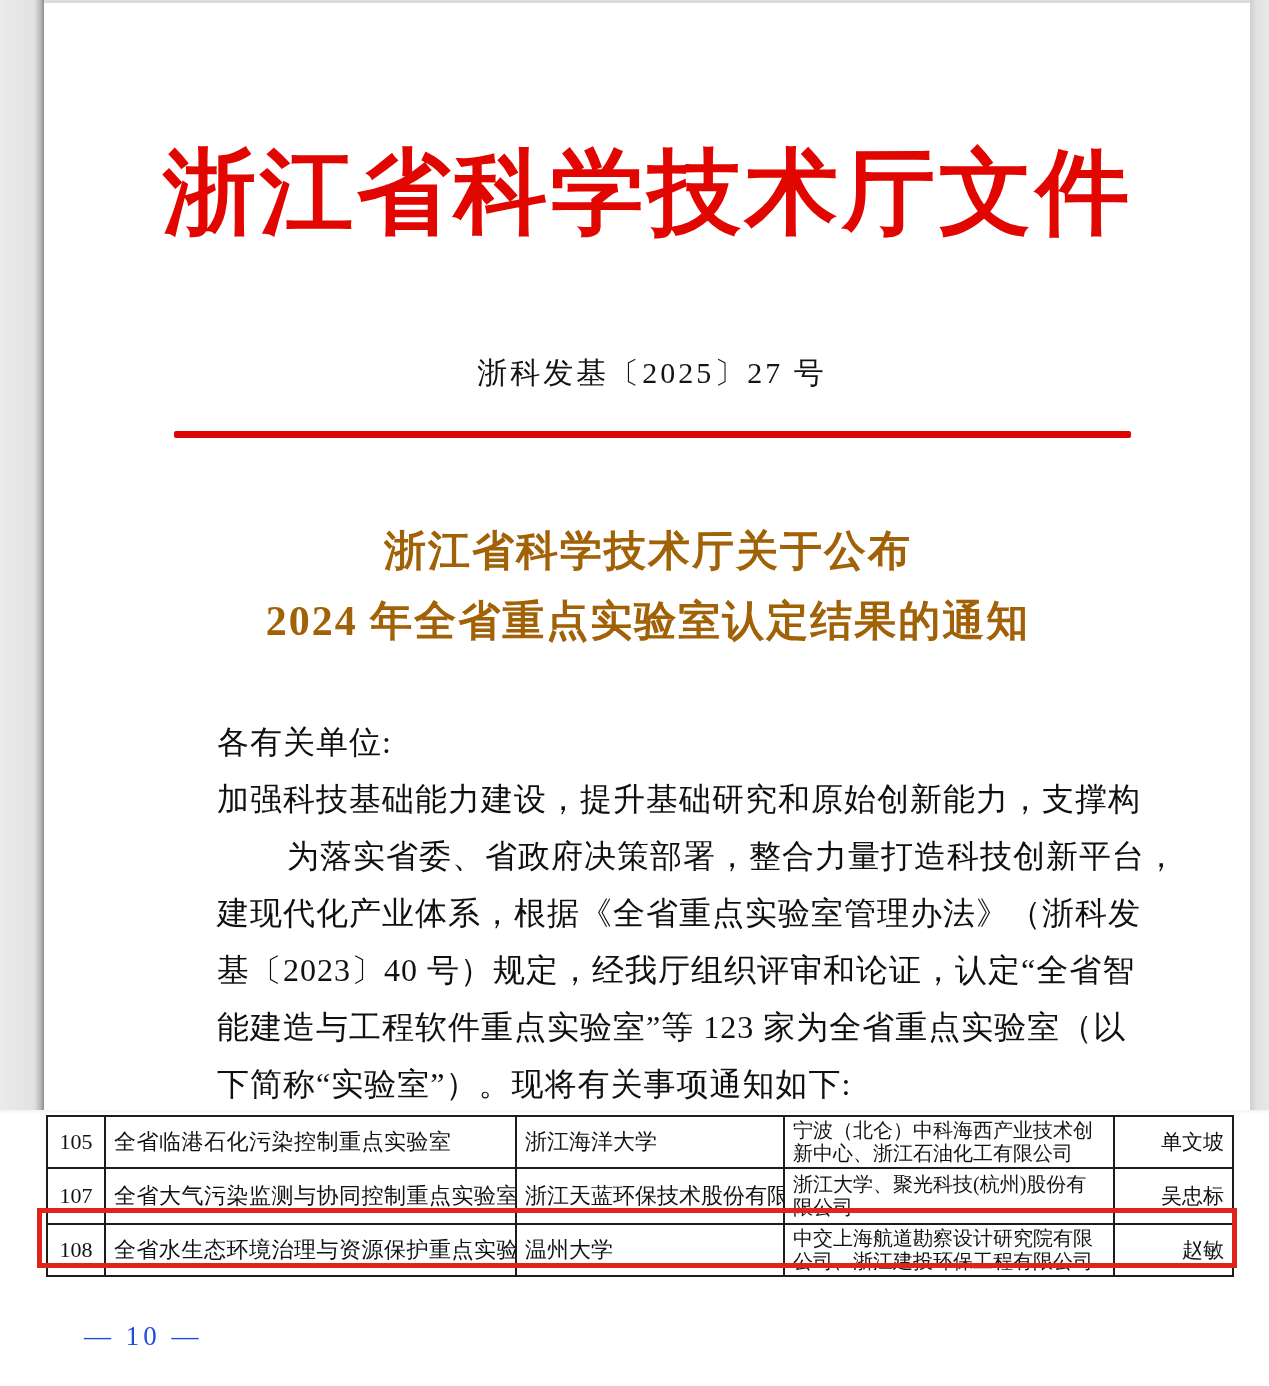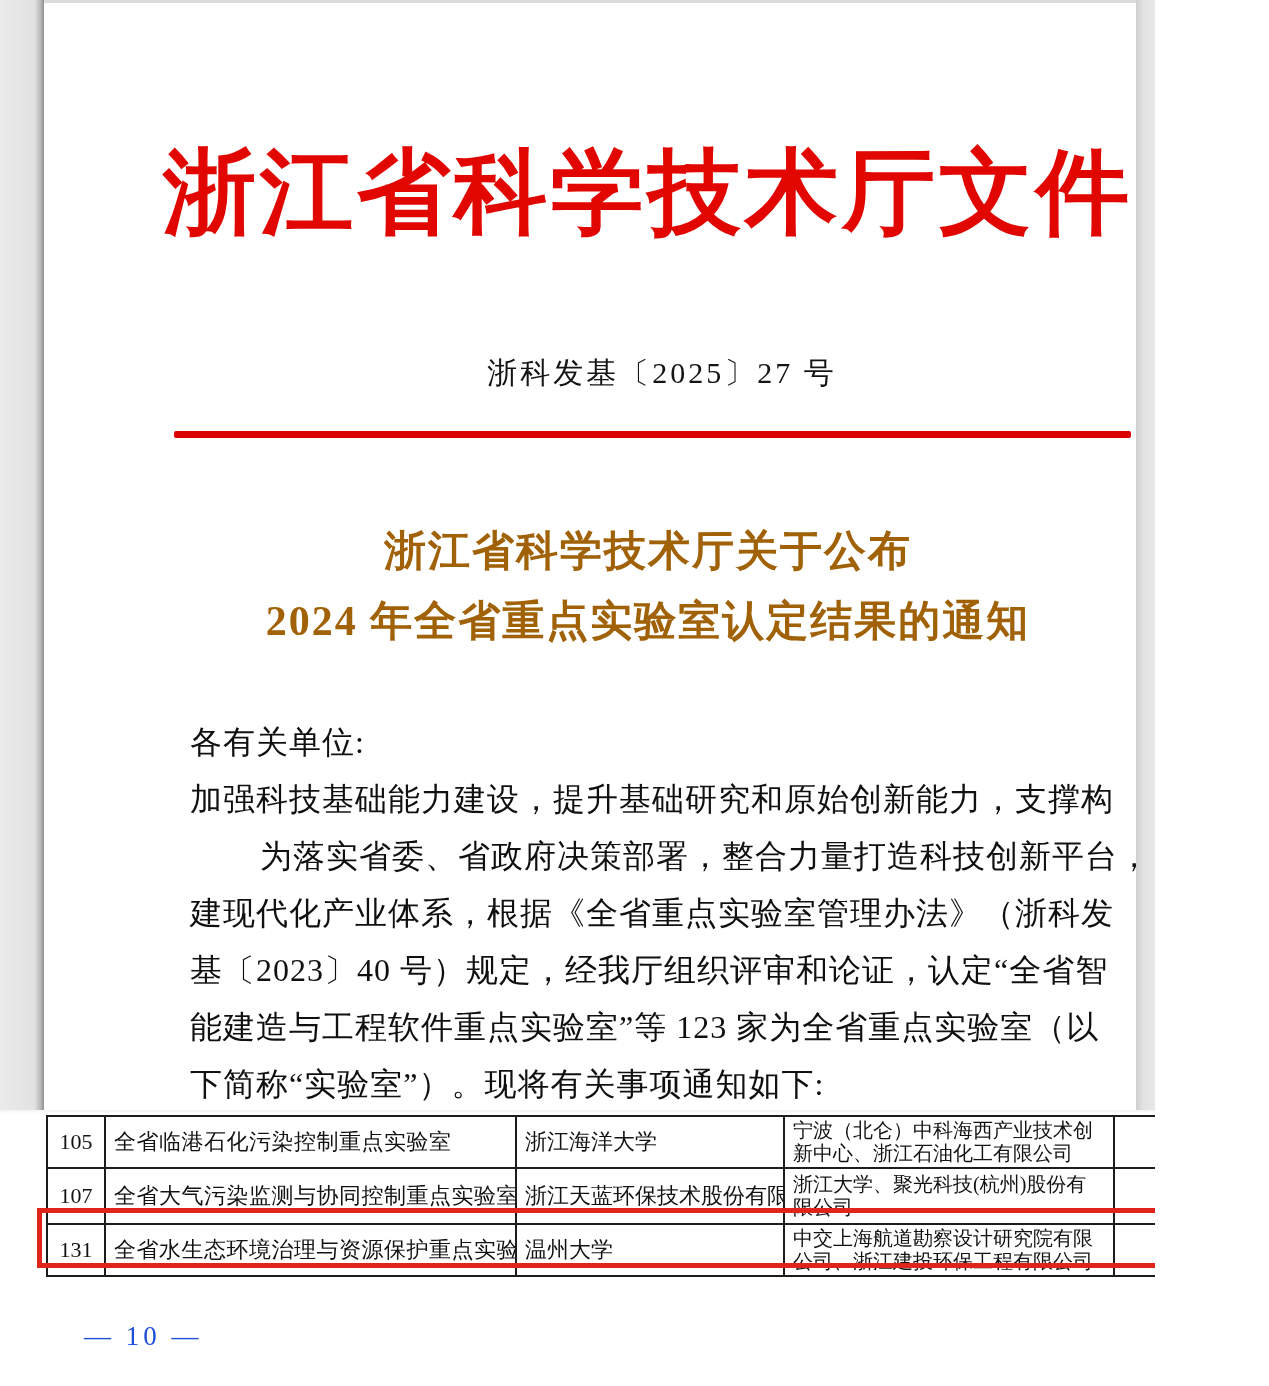--- a/index.html
+++ b/index.html
@@ -4,21 +4,21 @@
 <style>
   :root{
     --header-red:#e10600;
     --rule-red:#dd0300;
     --highlight-red:#e0241c;
   }
   *{margin:0;padding:0;box-sizing:border-box;}
   html,body{background:#ffffff;}
   .canvas{
     position:relative;
-    width:1155px;height:1386px;
+    width:1269px;height:1386px;
     background:#ffffff;
     overflow:hidden;
     font-family:"Liberation Serif","DejaVu Serif",serif;
     color:#111;
   }
   .page-top-edge{
     position:absolute;left:44px;top:0;width:1206px;height:3px;
     background:#dcdcdc;
   }
   .strip-left{
@@ -36,21 +36,21 @@
   .doc-title{
     position:absolute;left:46px;top:138px;width:1204px;
     text-align:center;
     font-size:93px;line-height:110px;
     font-weight:bold;
     letter-spacing:4px;
     color:var(--header-red);
     white-space:nowrap;
   }
   .doc-number{
-    position:absolute;left:60px;top:356px;width:1204px;
+    position:absolute;left:50px;top:356px;width:1204px;
     text-align:center;
     font-size:30px;line-height:34px;
     letter-spacing:3px;
     color:#141414;
   }
   .red-rule{
     position:absolute;left:174px;top:431px;width:957px;height:7px;
     background:var(--rule-red);
     border-radius:2px;
   }
@@ -60,21 +60,21 @@
     font-weight:bold;
     color:#a16207;
   }
   .notice-title .line{
     font-size:42px;line-height:46px;
     letter-spacing:2px;
     white-space:nowrap;
   }
   .notice-title .line + .line{margin-top:24px;}
   .body-block{
-    position:absolute;left:190px;top:714px;width:915px;
+    position:absolute;left:217px;top:714px;width:915px;
     color:#101010;
     font-family:Liberation Serif, serif;
   }
   .body-line{
     height:57px;line-height:57px;
     font-size:32px;
     letter-spacing:1px;
     white-space:nowrap;
   }
   .body-line.indent{padding-left:70px;}
@@ -157,21 +157,21 @@
         <td class="col-director">单文坡</td>
       </tr>
       <tr class="r3">
         <td class="col-no">107</td>
         <td class="col-lab">全省大气污染监测与协同控制重点实验室</td>
         <td class="col-host">浙江天蓝环保技术股份有限公司</td>
         <td class="col-partners">浙江大学、聚光科技(杭州)股份有限公司</td>
         <td class="col-director">吴忠标</td>
       </tr>
       <tr class="r4">
-        <td class="col-no">131</td>
+        <td class="col-no">108</td>
         <td class="col-lab">全省水生态环境治理与资源保护重点实验室</td>
         <td class="col-host">温州大学</td>
         <td class="col-partners">中交上海航道勘察设计研究院有限公司、浙江建投环保工程有限公司</td>
         <td class="col-director">赵敏</td>
       </tr>
     </tbody>
   </table>
 
   <div class="highlight-box"></div>
 

